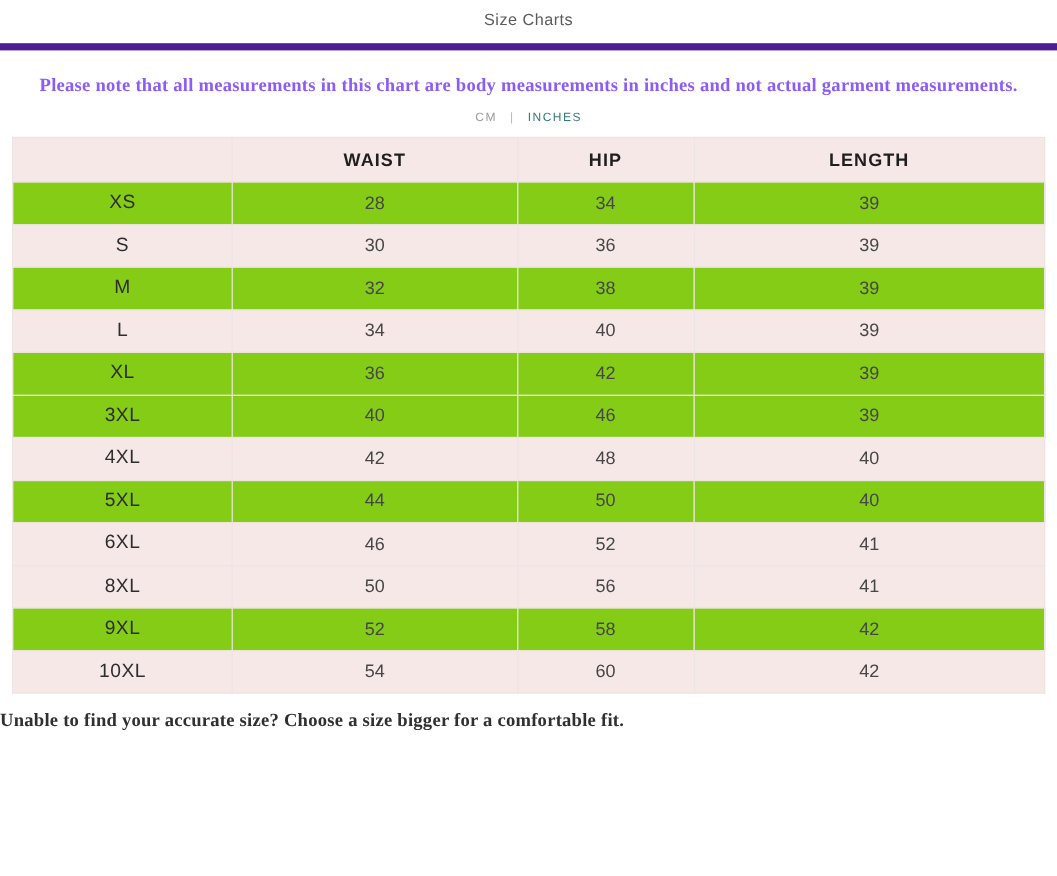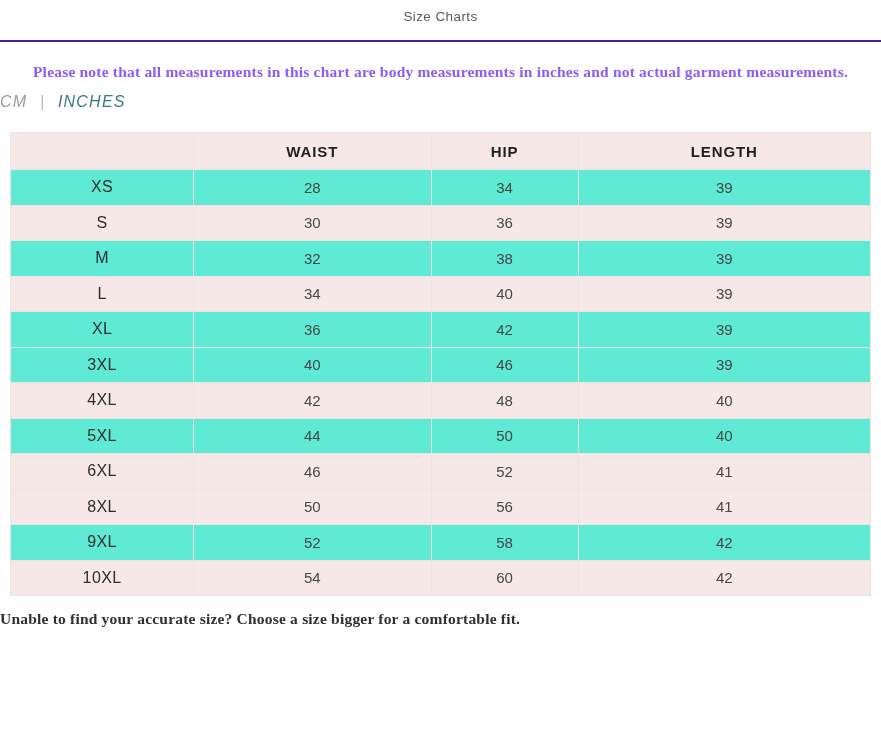--- a/index.html
+++ b/index.html
@@ -11,21 +11,21 @@
   .page {
     width: 881px;
     height: 730px;
     background: #ffffff;
     overflow: hidden;
   }
 
   
   .header {
     height: 42px;
-    border-bottom: 2px solid #4c1d95;
+    border-bottom: 6px solid #4c1d95;
     display: flex;
     align-items: flex-start;
     justify-content: center;
     padding-top: 9px;
   }
   .page-title {
     font-size: 13.5px;
     color: #5b5b5b;
     letter-spacing: 0.4px;
   }
@@ -40,31 +40,31 @@
     font-weight: 700;
     font-size: 15.5px;
     line-height: 29px;
     color: #8b5cf6;
     letter-spacing: 0.2px;
   }
 
   
   .unit-toggle {
     margin-top: 7px;
-    font-size: 16px;
+    text-align: center;
+    font-size: 10px;
     letter-spacing: 1.2px;
-    font-style: italic;
   }
   .unit-option { cursor: pointer; }
   .unit-option.inactive { color: #9b9b9b; }
   .unit-option.active { color: #36797d; }
   .unit-sep { color: #b9b9b9; margin: 0 7px; }
 
   
-  .table-wrap { margin: 21px 10px 0 10px; }
+  .table-wrap { margin: 10px 10px 0 10px; }
   table {
     width: 100%;
     border-collapse: collapse;
     table-layout: fixed;
   }
   th, td {
     border: 1px solid #ece4e3;
     text-align: center;
     vertical-align: middle;
   }
@@ -73,21 +73,21 @@
     height: 37px;
     font-size: 15px;
     font-weight: 700;
     letter-spacing: 0.9px;
     color: #1f1f1f;
   }
   tbody td {
     height: 35.5px;
     font-size: 15px;
     color: #474747;
-    background: #5eead4;
+    background: #84cc16;
   }
   tbody tr.alt td { background: #f5e8e7; }
   tbody td.size-cell {
     font-size: 16px;
     color: #2e2e2e;
     letter-spacing: 0.4px;
   }
   col.c1 { width: 21.3%; }
   col.c2 { width: 27.6%; }
   col.c3 { width: 17.1%; }

